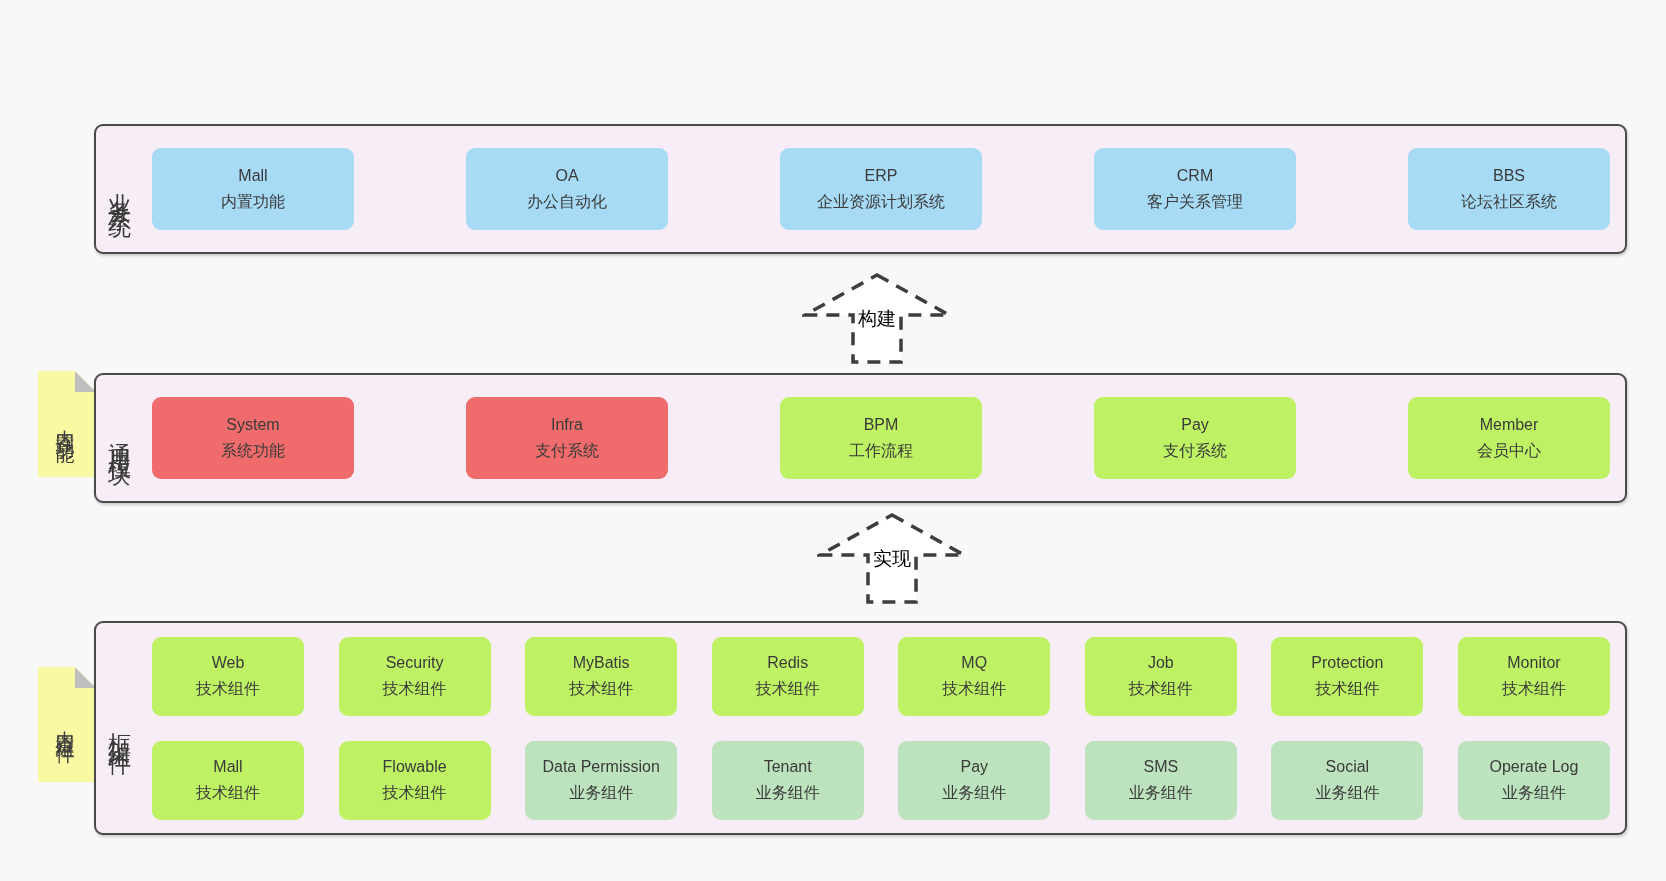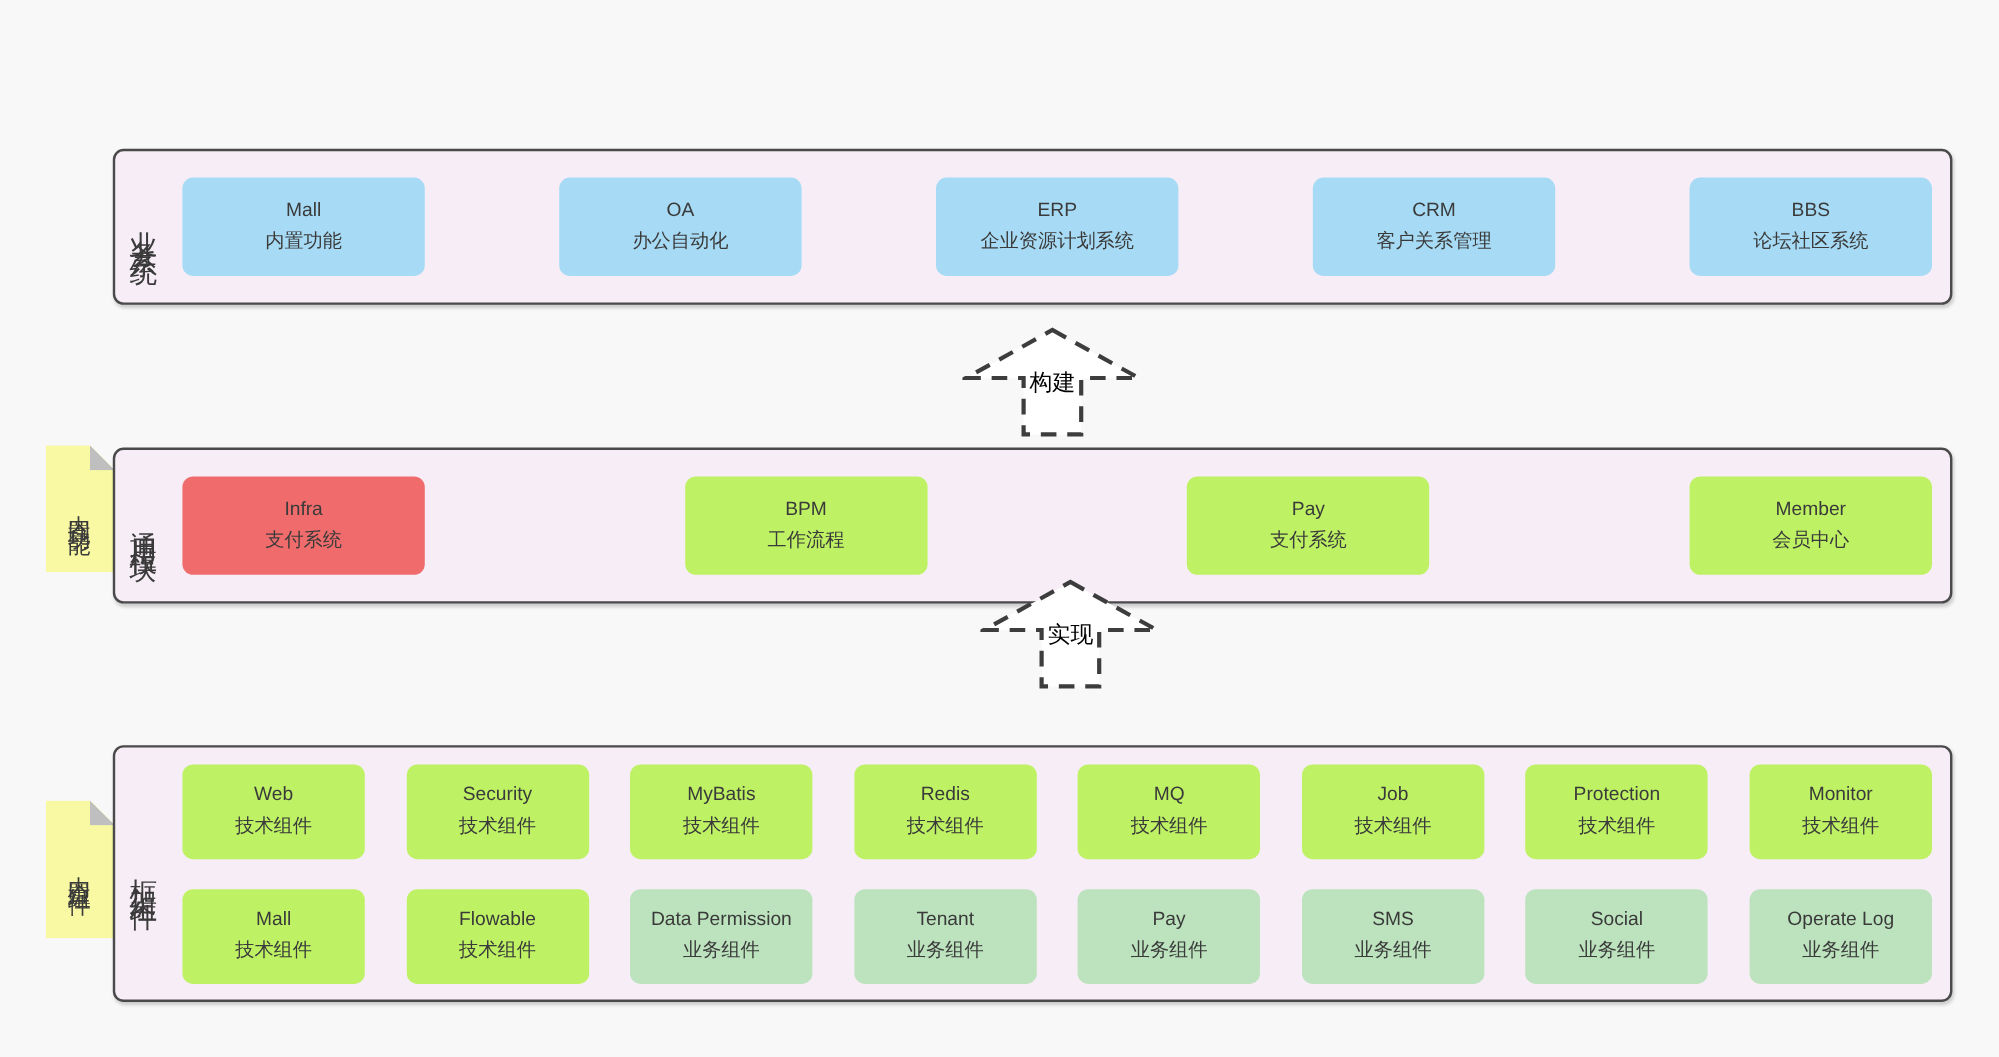--- a/index.html
+++ b/index.html
@@ -116,40 +116,44 @@
       <polygon points="75,3 147,43 99,43 99,90 51,90 51,43 3,43" fill="#ffffff" stroke="#3d3d3d" stroke-width="3.5" stroke-dasharray="13 9"></polygon>
     </svg>
     <div class="arrow-label">构建</div>
   </div>
 
   <div class="panel" style="top:373px;height:130px;">
     <div class="panel-label">通用模块</div>
     <div class="panel-content">
       <div class="row">
         <div class="box wide red">
+          <div>System</div>
+          <div>系统功能</div>
+        </div>
+        <div class="box wide red">
           <div>Infra</div>
           <div>支付系统</div>
         </div>
         <div class="box wide pink">
           <div>BPM</div>
           <div>工作流程</div>
         </div>
         <div class="box wide pink">
           <div>Pay</div>
           <div>支付系统</div>
         </div>
         <div class="box wide pink">
           <div>Member</div>
           <div>会员中心</div>
         </div>
       </div>
     </div>
   </div>
 
-  <div class="arrow" style="left:817px;top:482px;">
+  <div class="arrow" style="left:817px;top:512px;">
     <svg viewBox="0 0 150 93" width="150" height="93">
       <polygon points="75,3 147,43 99,43 99,90 51,90 51,43 3,43" fill="#ffffff" stroke="#3d3d3d" stroke-width="3.5" stroke-dasharray="13 9"></polygon>
     </svg>
     <div class="arrow-label">实现</div>
   </div>
 
   <div class="panel" style="top:621px;height:214px;">
     <div class="panel-label">框架组件</div>
     <div class="panel-content">
       <div class="row">

